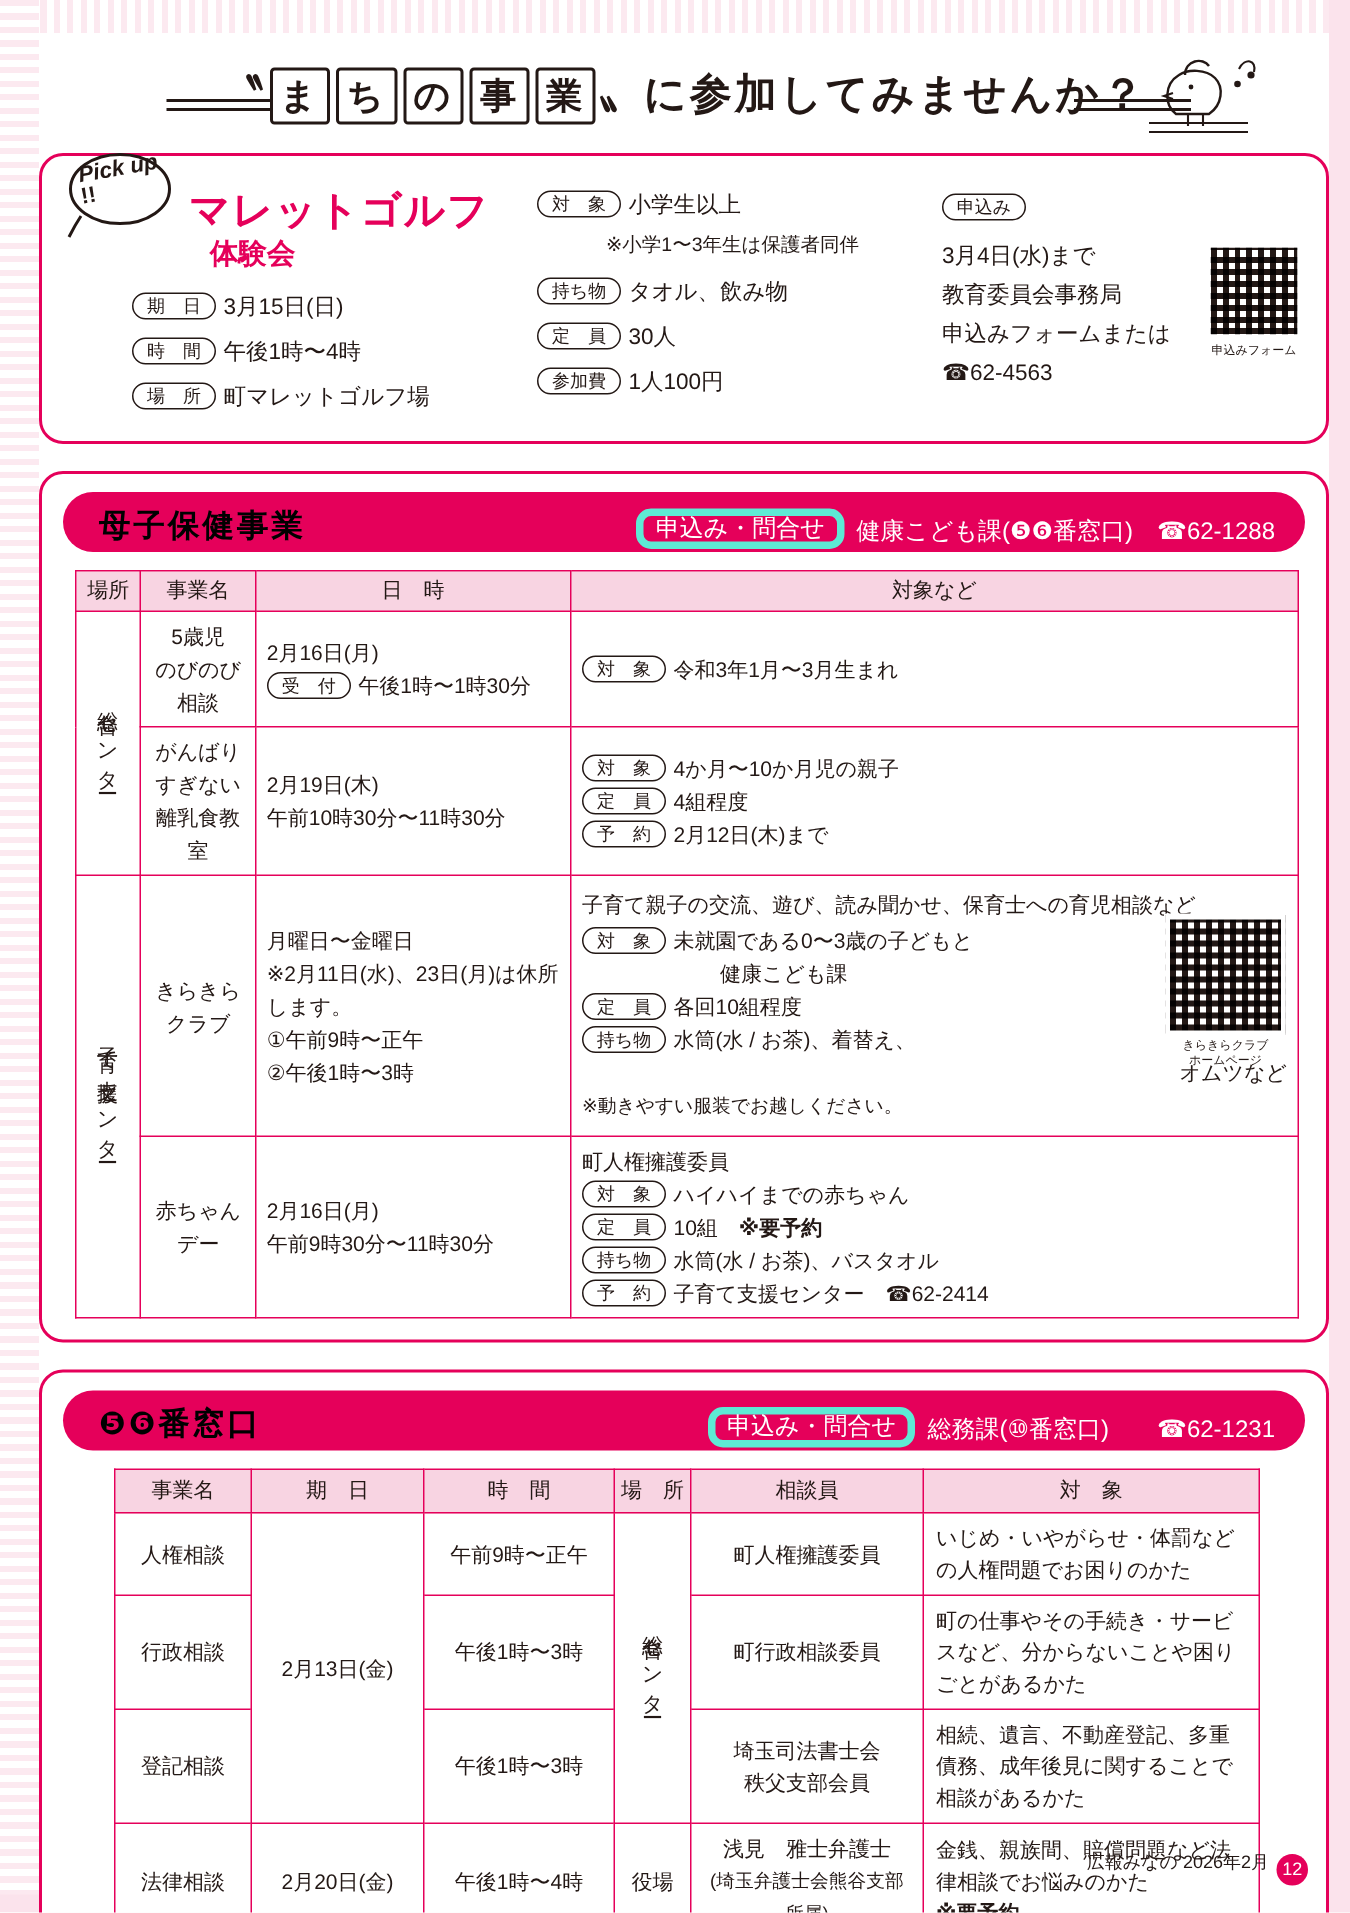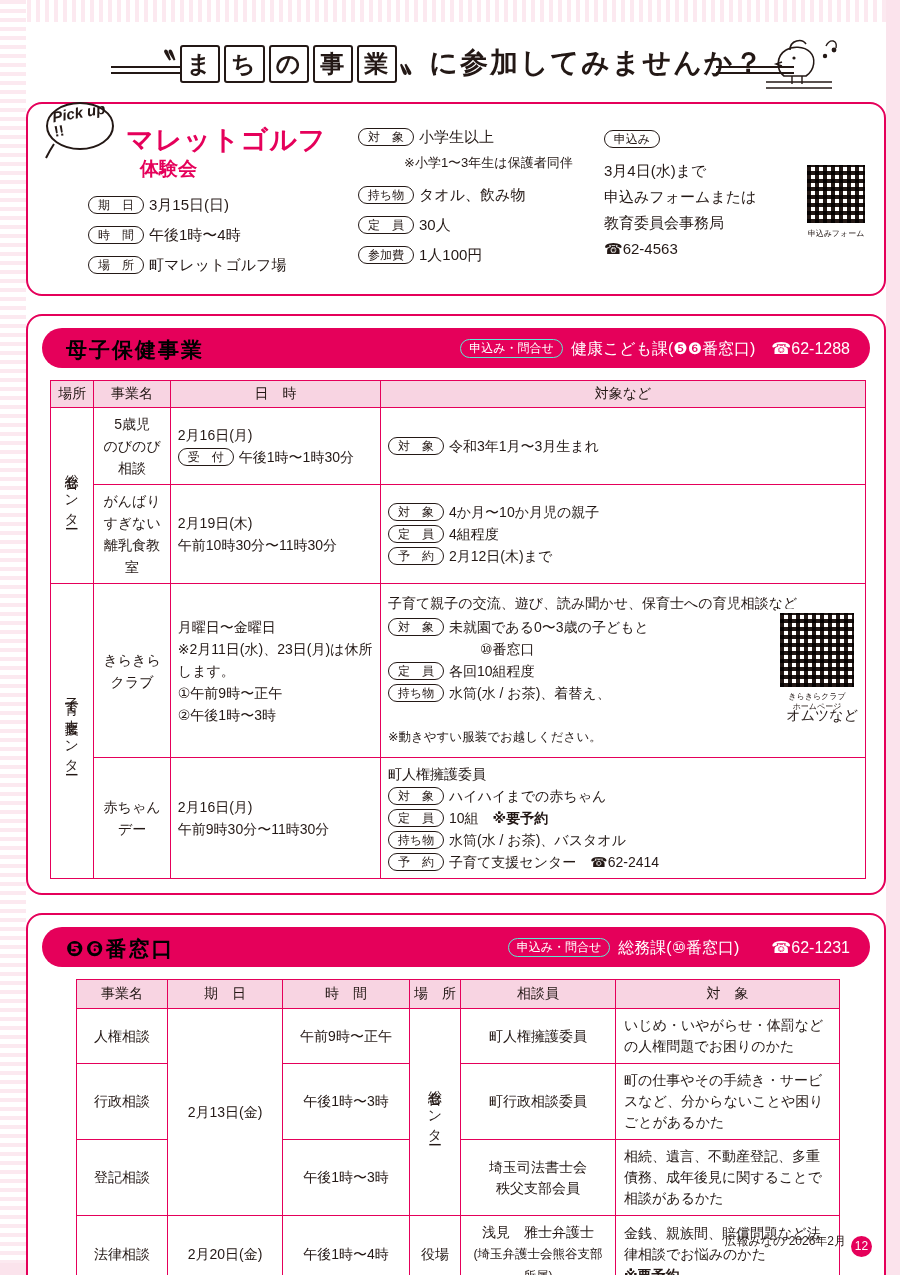--- a/index.html
+++ b/index.html
@@ -37,21 +37,21 @@
   .pickup{position:relative;margin-top:2px;height:190px;border:2px solid #e5005a;border-radius:16px;background:#fff;}
   .pickup-badge{position:absolute;left:14px;top:-6px;width:76px;height:62px;}
   .pickup-badge .txt1{position:absolute;left:10px;top:6px;font-size:15px;font-weight:bold;
     font-style:italic;transform:rotate(-10deg);}
   .pickup-badge .txt2{position:absolute;left:12px;top:24px;font-size:15px;font-weight:bold;
     transform:rotate(-10deg);}
   .pickup h2{position:absolute;left:98px;top:18px;margin:0;color:#e5005a;font-size:27px;font-weight:bold;letter-spacing:1px;}
   .pickup h3{position:absolute;left:112px;top:52px;margin:0;color:#e5005a;font-size:19px;font-weight:bold;}
   .pickup .col1{position:absolute;left:60px;top:86px;width:260px;font-size:15px;line-height:30px;}
   .pickup .col2{position:absolute;left:330px;top:22px;width:260px;font-size:15px;line-height:22px;}
-  .pickup .col3{position:absolute;left:576px;top:22px;width:180px;font-size:15px;line-height:26px;}
+  .pickup .col3{position:absolute;left:600px;top:22px;width:180px;font-size:15px;line-height:26px;}
   .pickup .qr-wrap{position:absolute;right:16px;top:58px;text-align:center;}
   .pickup .qr-cap{font-size:8px;margin-top:2px;}
 
   .lbl{display:inline-block;border:1px solid #231815;border-radius:9px;
     padding:0 5px;font-size:12px;line-height:16px;margin-right:5px;vertical-align:1px;background:#fff;
     min-width:44px;text-align:center;}
   .row{white-space:nowrap;}
   .note{font-size:13px;}
 
   
@@ -59,21 +59,21 @@
       repeating-linear-gradient(90deg,#231815 0 4px,#fff 4px 8px),
       repeating-linear-gradient(0deg,#231815 0 4px,transparent 4px 8px);
     background-blend-mode:multiply;border:3px solid #fff;outline:1px solid #fff;}
   .qr.big{width:74px;height:74px;}
 
   
   .section{position:relative;border:2px solid #e5005a;border-radius:16px;background:#fff;margin-top:18px;}
   .sec-head{position:relative;height:40px;background:#e5005a;border-radius:20px;margin:12px 14px 0 14px;}
   .sec-head .sec-title{position:absolute;left:24px;top:8px;color:#000000;font-size:21px;font-weight:bold;letter-spacing:2px;}
   .sec-head .sec-right{position:absolute;right:20px;top:11px;color:#fff;font-size:16px;}
-  .pill{display:inline-block;border:1px solid #5eead4;border-radius:10px;padding:0 8px;font-size:12px;
+  .pill{display:inline-block;border:5px solid #5eead4;border-radius:10px;padding:0 8px;font-size:16px;
     line-height:17px;margin-right:8px;vertical-align:2px;}
 
   table{border-collapse:collapse;font-size:14px;padding-left:44px;}
   .tbl{margin:12px 22px 14px 22px;width:816px;}
   .tbl th{background:#f8d4e2;border:1px solid #e5005a;font-weight:normal;padding:4px 2px;font-size:14px;}
   .tbl td{border:1px solid #e5005a;padding:5px 7px;vertical-align:middle;line-height:22px;}
   .vert{writing-mode:vertical-rl;text-orientation:upright;letter-spacing:2px;
     margin:0 auto;display:inline-block;}
   .ctr{text-align:center;}
   .small{font-size:12.5px;}
@@ -158,22 +158,22 @@
       <div class="row">
         <span class="lbl">参加費</span><span>1人100円</span>
       </div>
     </div>
 
     <div class="col3">
       <div class="row" style="margin-bottom:6px;">
         <span class="lbl">申込み</span>
       </div>
       <div>3月4日(水)まで</div>
+      <div>教育委員会事務局</div>
       <div>申込みフォームまたは</div>
-      <div>教育委員会事務局</div>
       <div>☎62-4563</div>
     </div>
 
     <div class="qr-wrap">
       <div class="qr"></div>
       <div class="qr-cap">申込みフォーム</div>
     </div>
   </div>
 
   <div class="section">
@@ -250,21 +250,21 @@
           <div>します。</div>
           <div>①午前9時〜正午</div>
           <div>②午後1時〜3時</div>
         </td>
         <td style="position:relative;">
           <div style="width:470px;">
             <div style="line-height:21px;">子育て親子の交流、遊び、読み聞かせ、保育士への育児相談など</div>
             <div class="row" style="margin-top:2px;">
               <span class="lbl">対　象</span><span>未就園である0〜3歳の子どもと</span>
             </div>
-            <div style="margin-left:92px;">⑩番窓口</div>
+            <div style="margin-left:92px;">健康こども課</div>
             <div class="row">
               <span class="lbl">定　員</span><span>各回10組程度</span>
             </div>
             <div class="row">
               <span class="lbl">持ち物</span><span>水筒(水 / お茶)、着替え、</span>
             </div>
             <div style="margin-left:62px;text-align:right;">オムツなど</div>
             <div class="small">※動きやすい服装でお越しください。</div>
           </div>
           <div style="position:absolute;right:8px;top:26px;text-align:center;">

